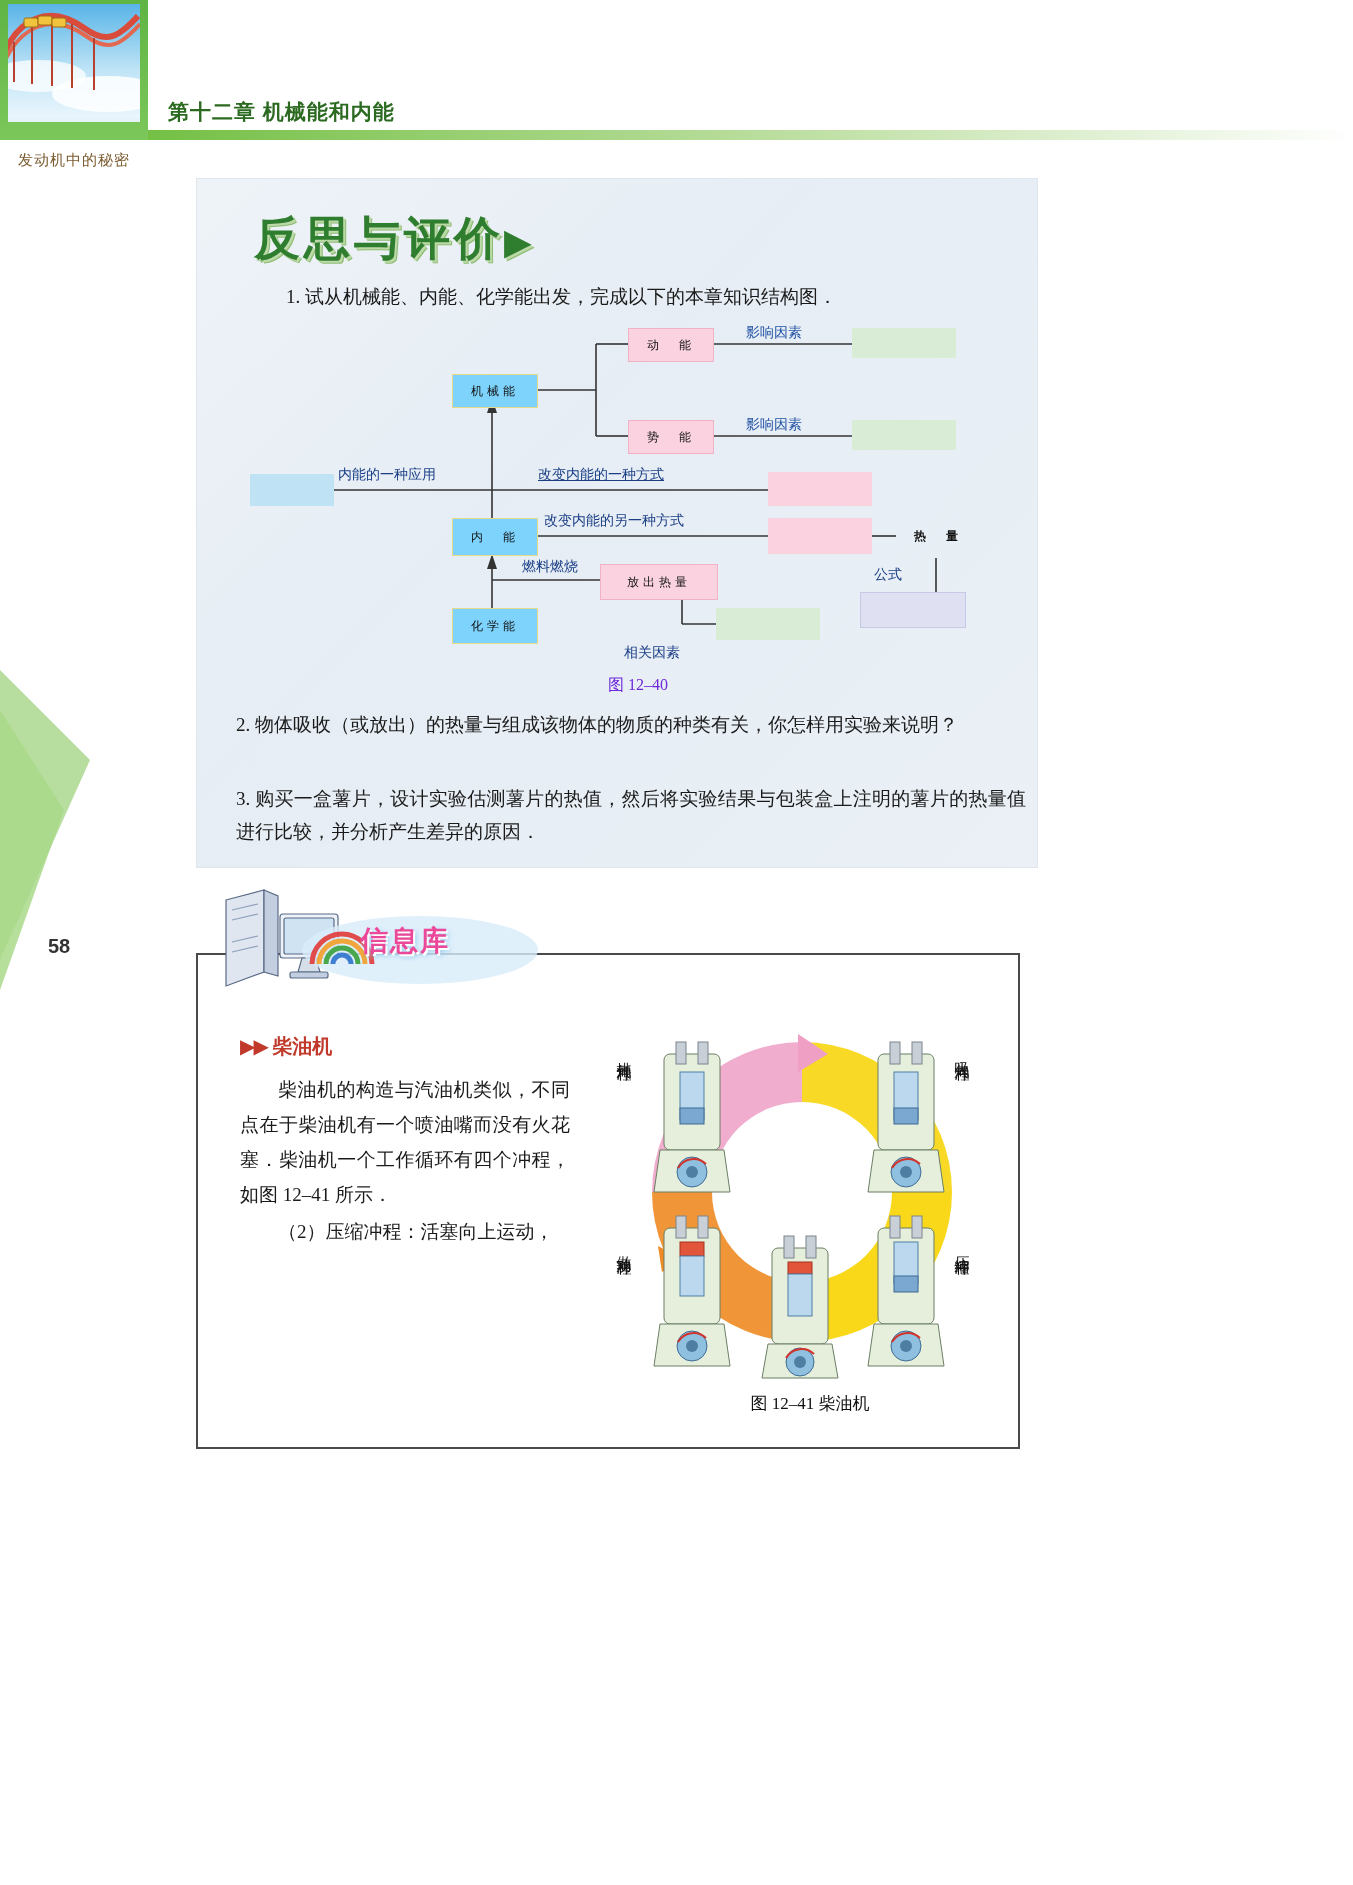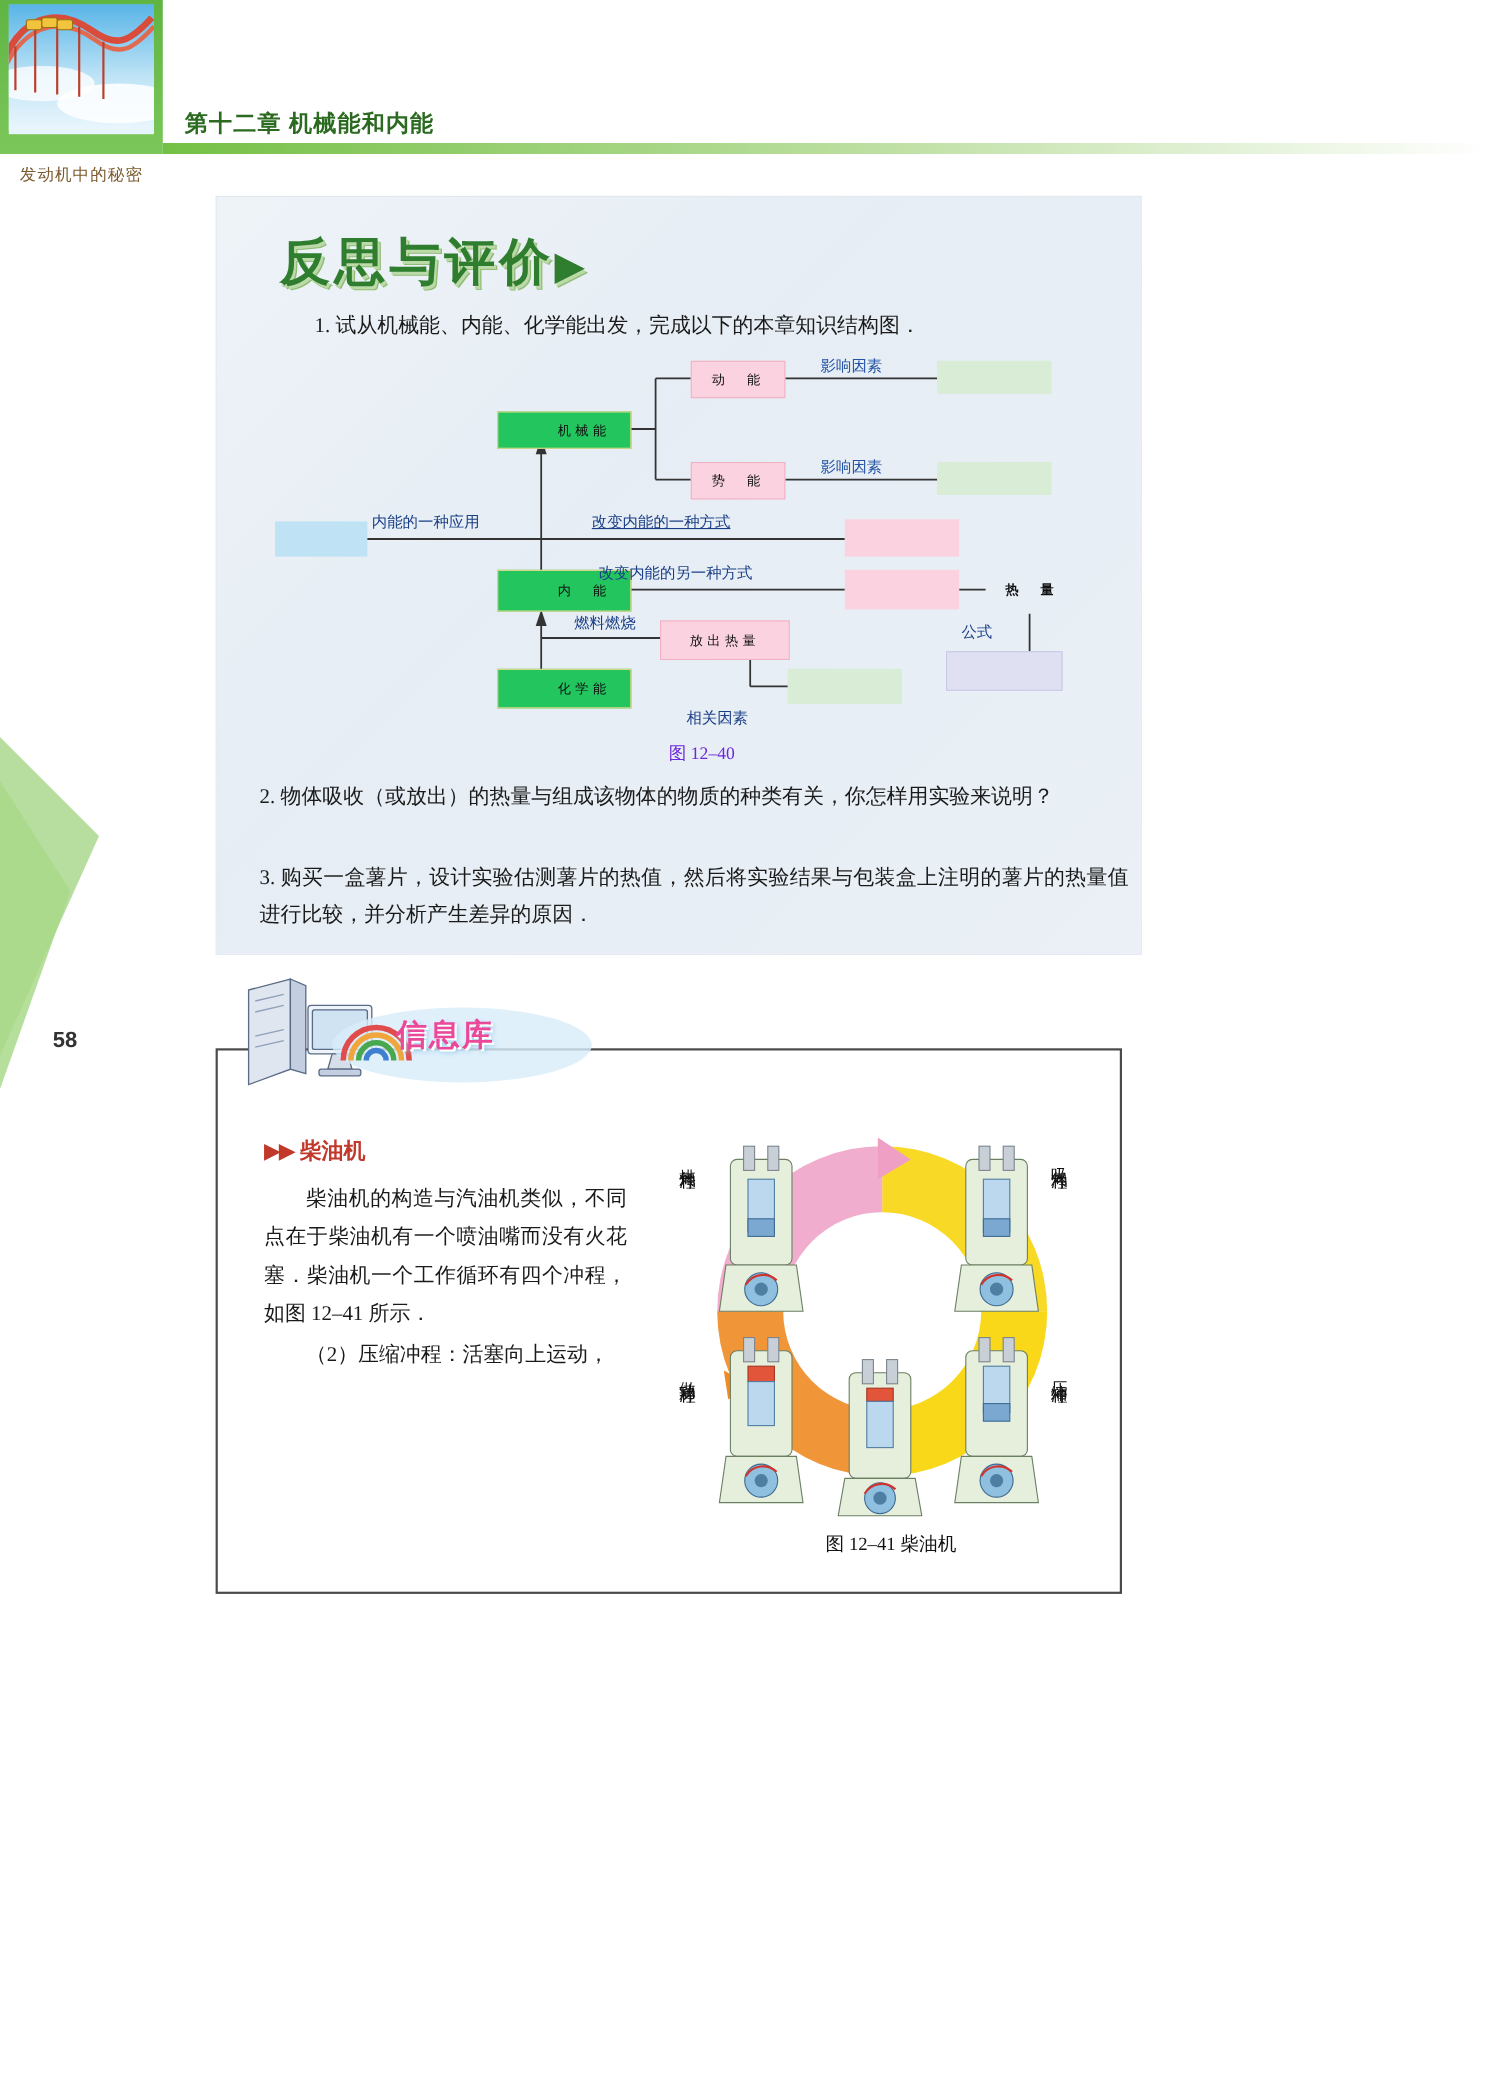--- a/index.html
+++ b/index.html
@@ -80,21 +80,21 @@
     position:absolute;left:236px;top:782px;width:790px;
     font-size:19px;line-height:33px;text-align:justify;
   }
   
   .cmap{position:absolute;left:196px;top:318px;width:840px;height:350px;}
   .node{
     position:absolute;display:flex;align-items:center;justify-content:center;
     font-size:12px;letter-spacing:4px;color:#111;
     font-family:Liberation Mono, monospace;
   }
-  .n-yellow{background:#22c55e;border:1px solid #e8d98a;padding-left:36px;}
+  .n-yellow{background:#7dd3fc;border:1px solid #e8d98a;}
   .n-pink{background:#fbd3e0;border:1px solid #f1b2c6;}
   .n-pink-plain{background:#fbd3e0;}
   .n-green{background:#d9ecd6;}
   .n-blue{background:#bfe3f5;}
   .n-lav{background:#dfe0f2;border:1px solid #c8c9e6;}
   .lbl{
     position:absolute;font-size:14px;color:#2253a5;
     font-family:"Liberation Sans","DejaVu Sans",sans-serif;
     white-space:nowrap;
   }

